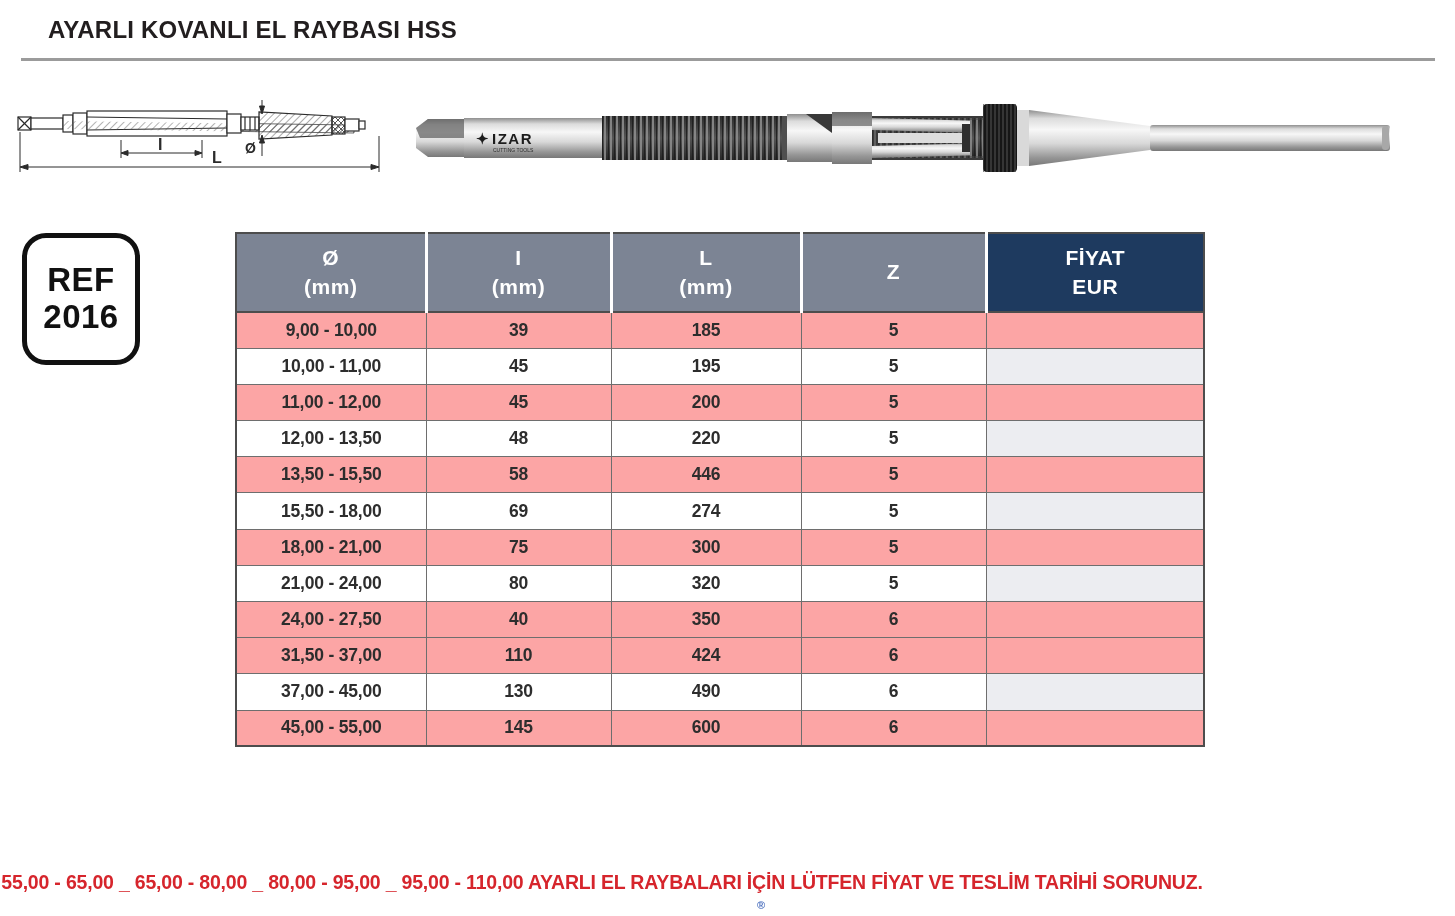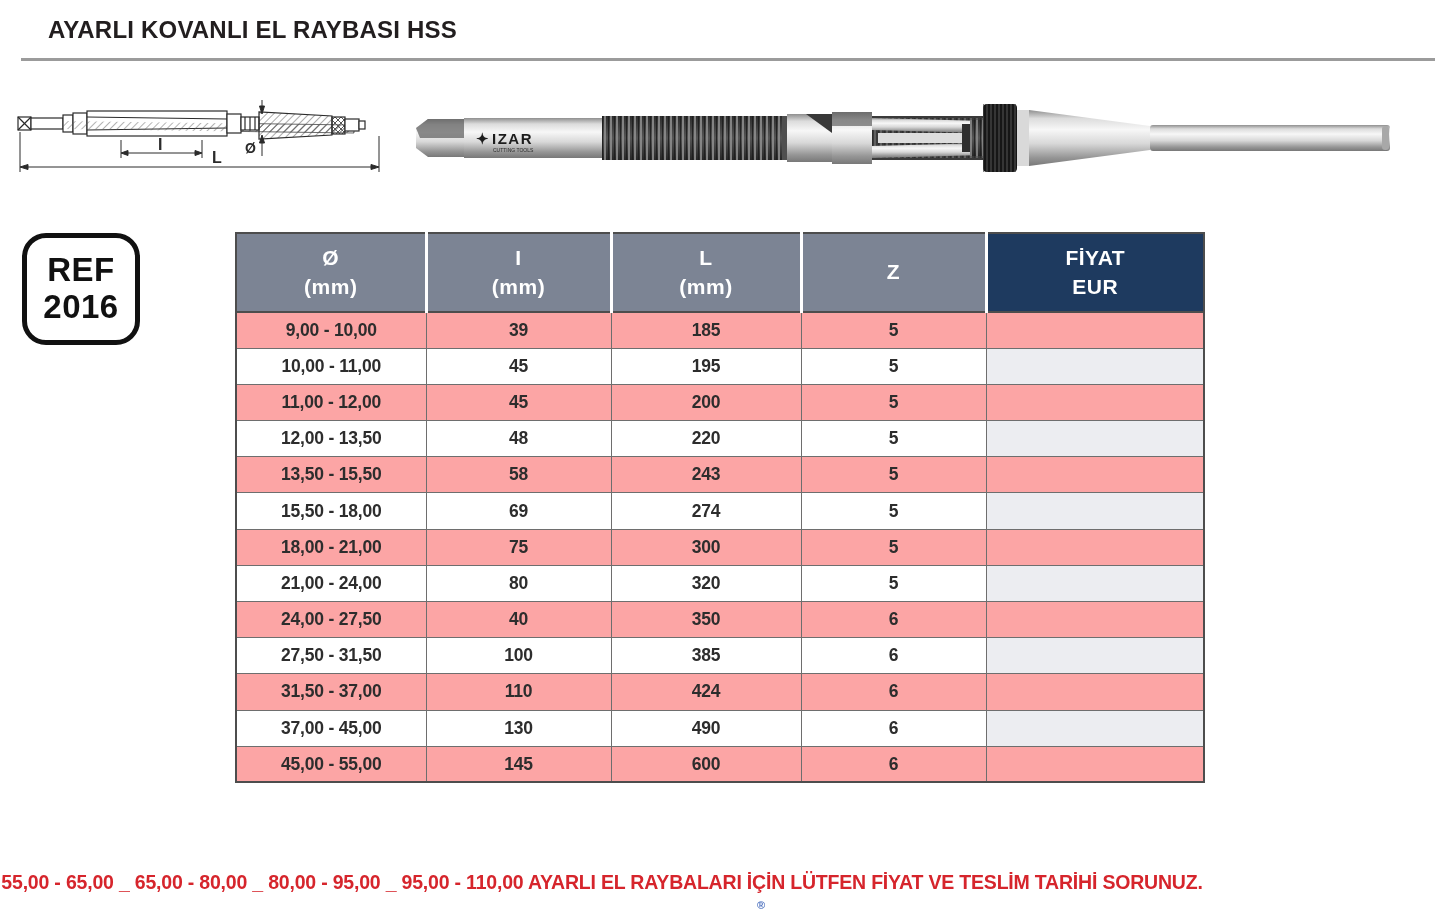--- a/index.html
+++ b/index.html
@@ -23,21 +23,21 @@
   .tech-drawing {
     position: absolute; top: 90px; left: 14px;
     width: 382px; height: 108px;
   }
   .product-photo {
     position: absolute; top: 88px; left: 410px;
     width: 1033px; height: 104px;
   }
   .ref-badge {
     position: absolute; top: 233px; left: 22px;
-    width: 118px; height: 112px;
+    width: 118px; height: 132px;
     border: 5px solid #111111; border-radius: 24px;
     display: flex; flex-direction: column;
     align-items: center; justify-content: center;
     background: #ffffff;
   }
   .ref-badge .ref-line {
     font-size: 33px; font-weight: 800; color: #111111; line-height: 1.12;
     letter-spacing: 0.5px;
   }
   .spec-table-wrap {
@@ -279,21 +279,21 @@
         <tr>
           <td>12,00 - 13,50</td>
           <td>48</td>
           <td>220</td>
           <td>5</td>
           <td class="price"></td>
         </tr>
         <tr class="alt">
           <td>13,50 - 15,50</td>
           <td>58</td>
-          <td>243</td>
+          <td>446</td>
           <td>5</td>
           <td class="price"></td>
         </tr>
         <tr>
           <td>15,50 - 18,00</td>
           <td>69</td>
           <td>274</td>
           <td>5</td>
           <td class="price"></td>
         </tr>
@@ -311,27 +311,20 @@
           <td>5</td>
           <td class="price"></td>
         </tr>
         <tr class="alt">
           <td>24,00 - 27,50</td>
           <td>40</td>
           <td>350</td>
           <td>6</td>
           <td class="price"></td>
         </tr>
-        <tr>
-          <td>27,50 - 31,50</td>
-          <td>100</td>
-          <td>385</td>
-          <td>6</td>
-          <td class="price"></td>
-        </tr>
         <tr class="alt">
           <td>31,50 - 37,00</td>
           <td>110</td>
           <td>424</td>
           <td>6</td>
           <td class="price"></td>
         </tr>
         <tr>
           <td>37,00 - 45,00</td>
           <td>130</td>

